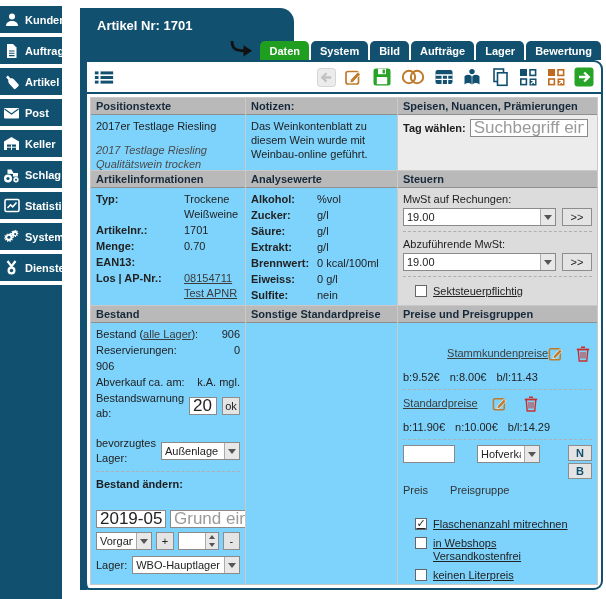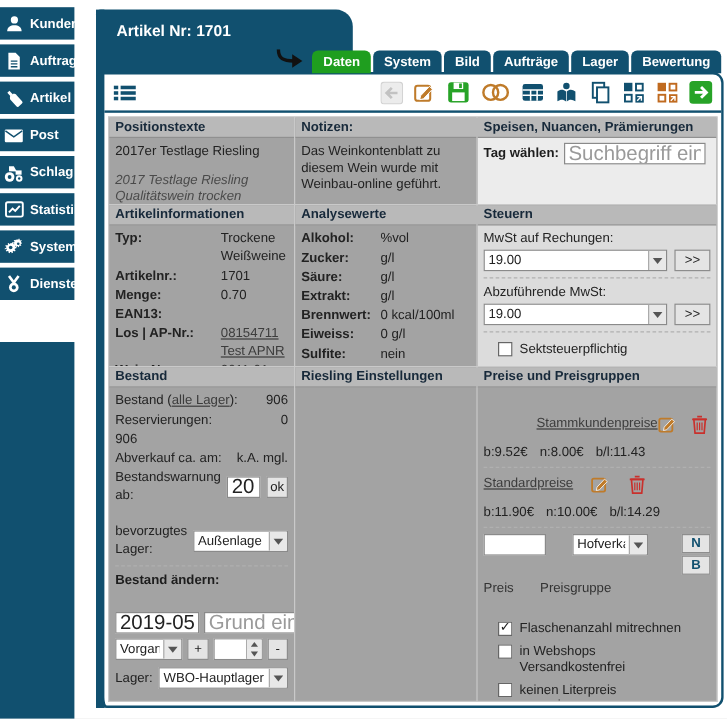--- a/index.html
+++ b/index.html
@@ -47,21 +47,21 @@
   }
   .tool-icons { display:flex; align-items:center; gap:8px; }
   .ticon { width:20px; height:20px; display:flex; align-items:center; justify-content:center; cursor:pointer; }
   
   .content { padding:3px; }
   .grid {
     display:grid; grid-template-columns:154px 151px 1fr;
     grid-template-rows:72px 134px 278px;
     gap:1px; background:#c9c9c9; border:1px solid #c9c9c9;
   }
-  .cell { background:#a3a3a3; display:flex; flex-direction:column; overflow:hidden; }
+  .cell { background:#7dd3fc; display:flex; flex-direction:column; overflow:hidden; }
   .cell-h {
     background:#b9b9b9; border-bottom:1px solid #909090; padding:2px 5px;
     font-weight:bold; color:#17293a; flex:none;
   }
   .cell-b { padding:4px 5px; flex:1; line-height:14px; }
   .cell-b.gray { background:#dcdcdc; }
   .cell-b.lgray { background:#ececec; }
   .italic { font-style:italic; color:#4a4a4a; }
   b.lbl { color:#1d1d1d; }
   .link { text-decoration:underline; color:#3c3c3c; cursor:pointer; }
@@ -94,21 +94,21 @@
     display:inline-flex; align-items:center; justify-content:center;
     background:#e4e4e4; border:1px solid #8d8d8d; height:18px; font-size:11px;
     padding:0 7px; color:#222; cursor:pointer; font-family:inherit;
   }
   .btn.nb { width:24px; height:16px; padding:0; color:#11506f; font-weight:bold; }
   .cb {
     width:12px; height:12px; border:1px solid #666; background:#fff;
     display:inline-flex; align-items:center; justify-content:center; flex:none; cursor:pointer;
   }
   .cb.checked::after { content:"✓"; font-size:11px; color:#222; line-height:1; margin-top:-1px; }
-  .cbrow { display:flex; gap:6px; margin:0 0 6px 12px; align-items:flex-start; line-height:13px; }
+  .cbrow { display:flex; gap:6px; margin:0 0 6px 12px; align-items:flex-start; line-height:13px;text-decoration:underline; }
   .spin { display:inline-flex; border:1px solid #8a8a8a; height:18px; background:#fff; }
   .spin input { border:0; width:26px; height:16px; font-size:11px; padding:0 2px; outline:none; }
   .spinbtns { width:13px; display:flex; flex-direction:column; border-left:1px solid #ababab; }
   .spinbtns span { flex:1; background:#e8e8e8; display:flex; align-items:center; justify-content:center; }
   .spinbtns span::after { content:""; border:3px solid transparent; }
   .spinbtns .up::after { border-bottom:4px solid #555; margin-top:-3px; }
   .spinbtns .dn::after { border-top:4px solid #555; margin-bottom:-3px; }
   .price-tokens span { margin-right:10px; }
   .picon { width:17px; height:17px; display:inline-flex; cursor:pointer; }
 </style>
@@ -146,20 +146,31 @@
       <span>Artikel</span>
   </div>
   <div class="side-item">
     <span class="sicon">
       <svg width="17" height="14" viewBox="0 0 17 14">
           <rect x="1" y="2" width="15" height="10.5" rx="1" fill="#fff"></rect>
           <path d="M1.5 3l7 5 7-5" fill="none" stroke="#11506f" stroke-width="1.2"></path>
         </svg>
     </span>
       <span>Post</span>
+  </div>
+  <div class="side-item">
+    <span class="sicon">
+      <svg width="17" height="15" viewBox="0 0 17 15">
+          <path d="M1 5.5L8.5 1 16 5.5V14H1z" fill="#fff"></path>
+          <rect x="4" y="8.5" width="9" height="5.5" fill="#11506f"></rect>
+          <rect x="4" y="10.7" width="9" height="1" fill="#fff"></rect>
+          <rect x="8" y="8.5" width="1" height="5.5" fill="#fff"></rect>
+        </svg>
+    </span>
+      <span>Keller</span>
   </div>
   <div class="side-item">
     <span class="sicon">
       <svg width="17" height="16" viewBox="0 0 17 16">
           <circle cx="5" cy="11.5" r="4" fill="#fff"></circle>
           <circle cx="5" cy="11.5" r="1.6" fill="#11506f"></circle>
           <circle cx="13" cy="12.8" r="2.7" fill="#fff"></circle>
           <circle cx="13" cy="12.8" r="1" fill="#11506f"></circle>
           <path d="M4.5 6V2.5h4L11 7l-6.5-.2z" fill="#fff"></path>
           <rect x="10" y="6" width="5" height="3.6" fill="#fff"></rect>
@@ -481,21 +492,21 @@
           <div class="frow" style="gap:5px; margin-top:6px;">
             <span>Lager:</span>
             <span class="sel" style="width:130px;">
               <span class="sel-txt">WBO-Hauptlager</span>
                 <span class="arr"></span>
             </span>
           </div>
         </div>
       </div>
       <div class="cell">
-        <div class="cell-h">Riesling Einstellungen</div>
+        <div class="cell-h">Sonstige Standardpreise</div>
         <div class="cell-b"></div>
       </div>
       <div class="cell">
         <div class="cell-h">Preise und Preisgruppen</div>
         <div class="cell-b">
           <div class="frow" style="justify-content:flex-end; margin-top:18px;">
             <span class="link">Stammkundenpreise</span>
             <span style="display:flex; gap:10px;">
               <span class="picon">
                 <svg width="17" height="17" viewBox="0 0 18 18">

